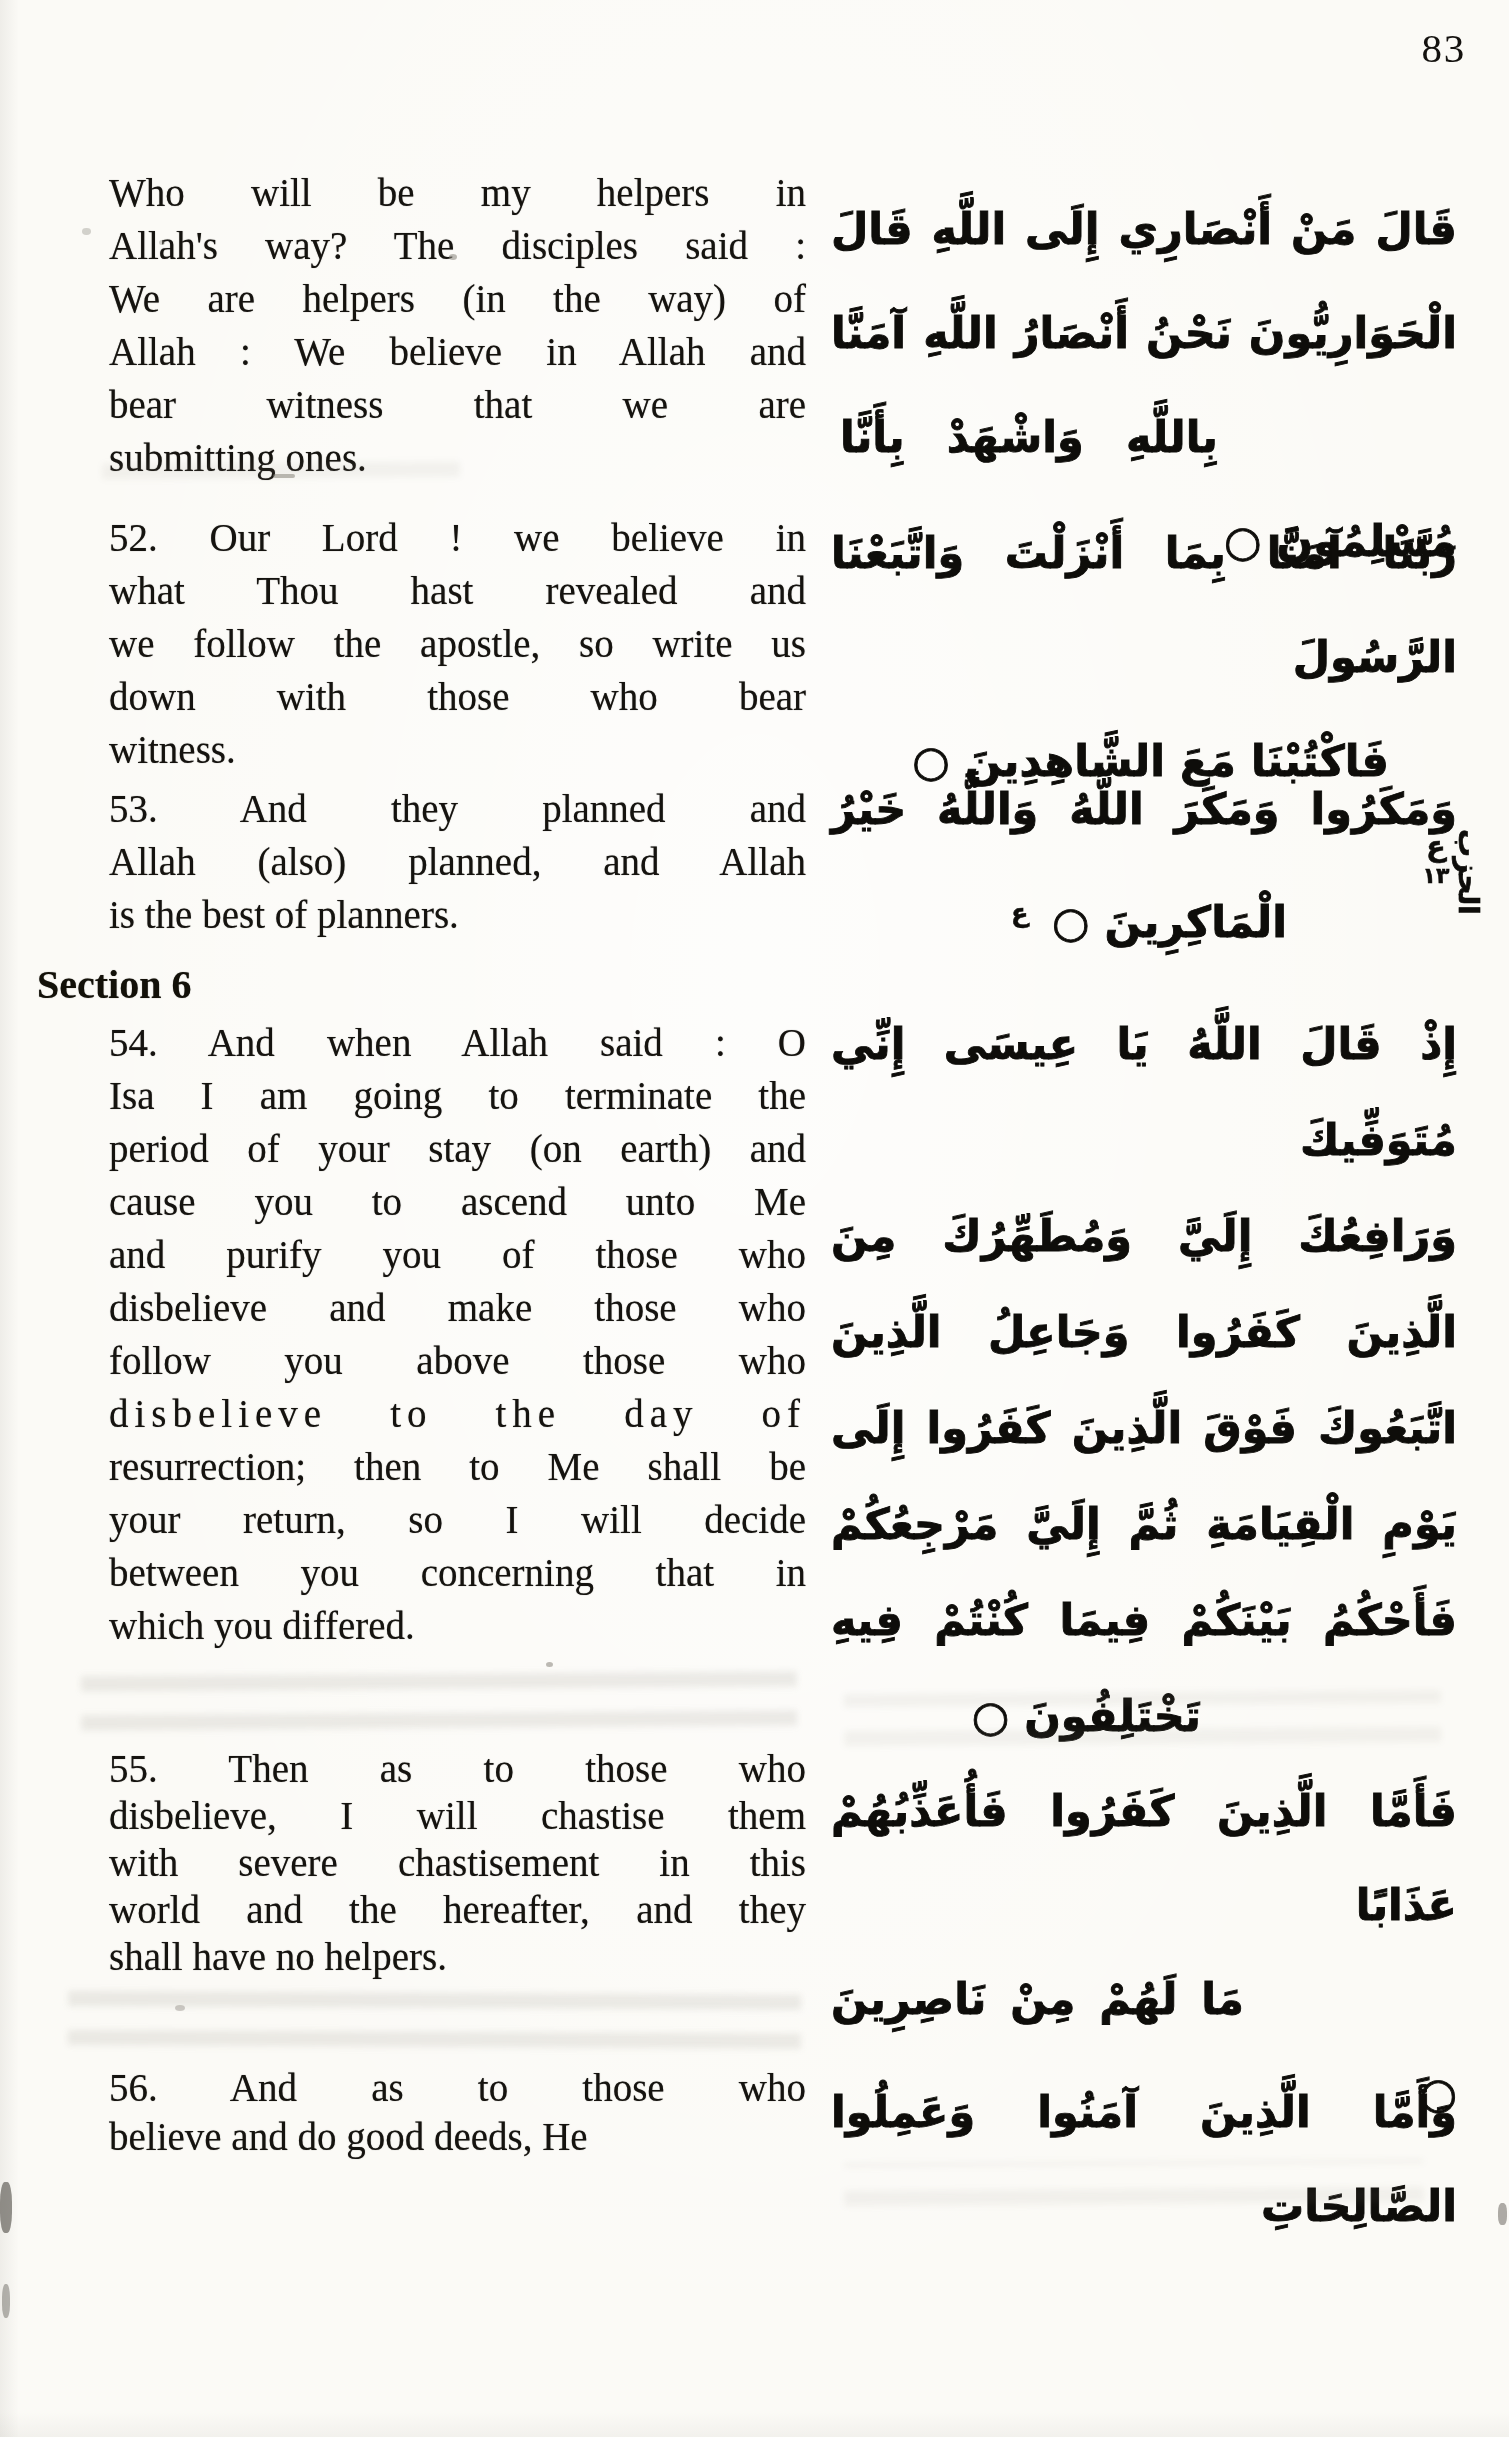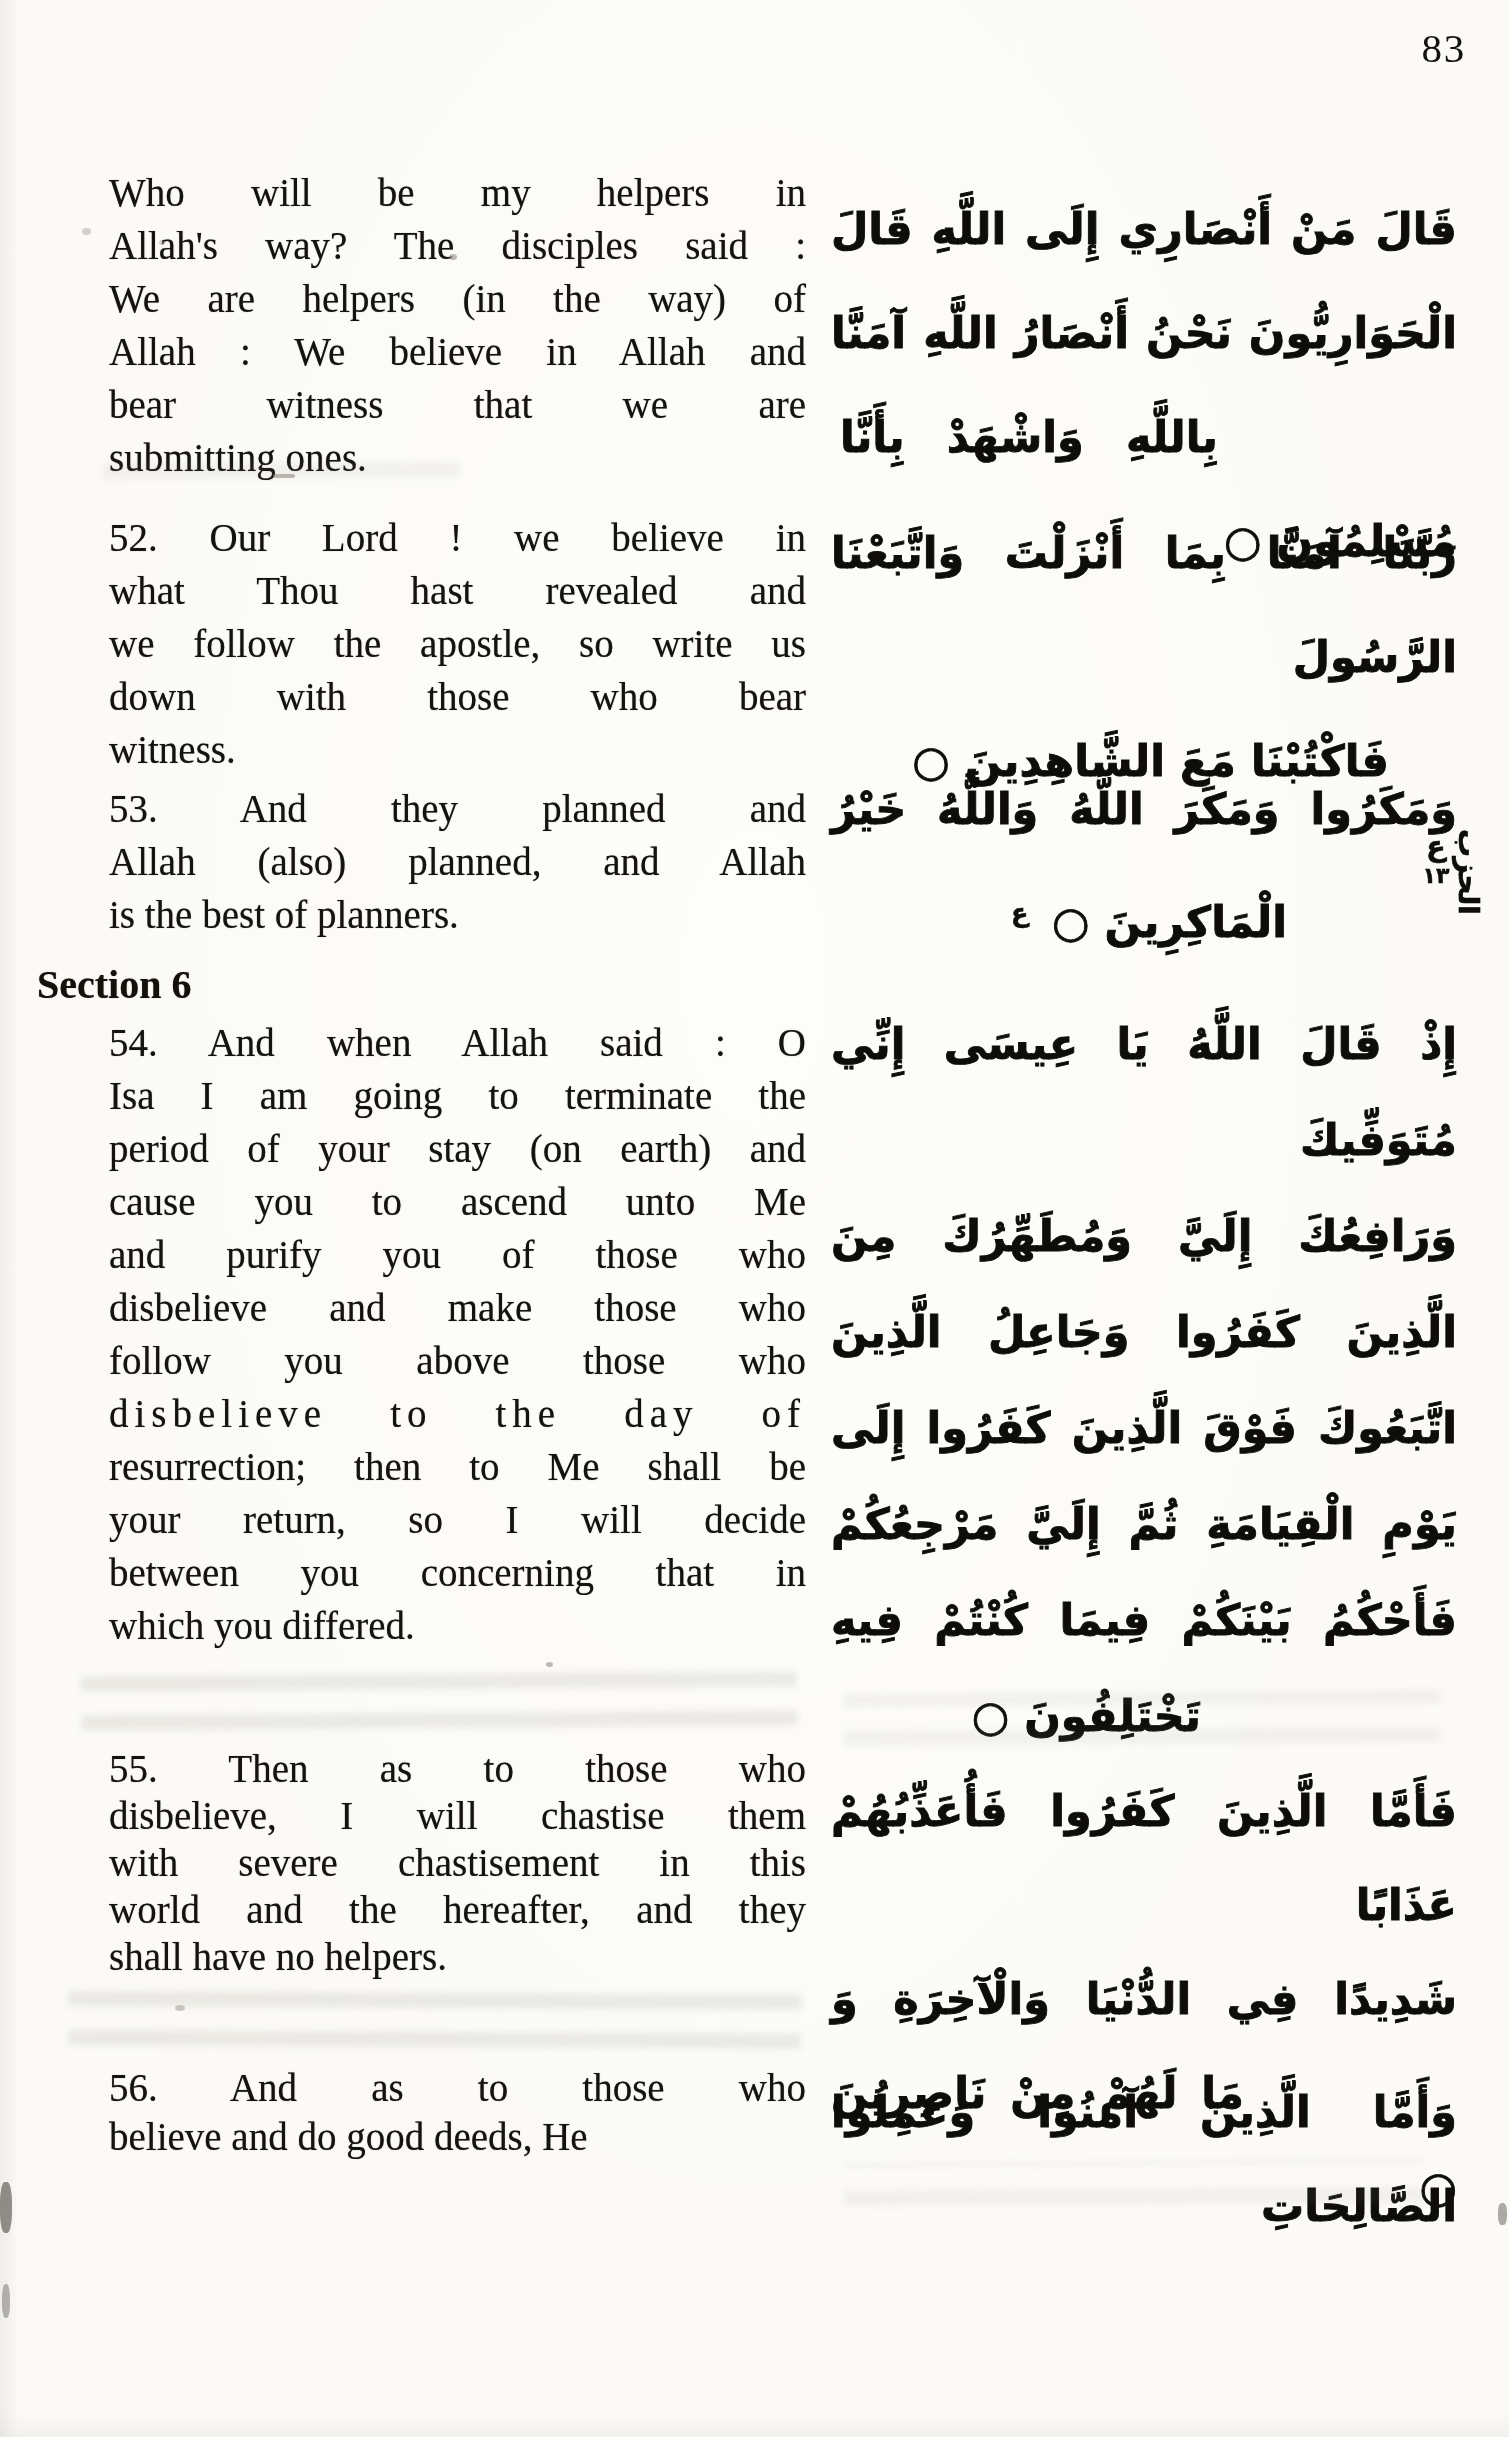--- a/index.html
+++ b/index.html
@@ -181,21 +181,20 @@
       <div class="aline">وَرَافِعُكَ إِلَيَّ وَمُطَهِّرُكَ مِنَ</div>
       <div class="aline">الَّذِينَ كَفَرُوا وَجَاعِلُ الَّذِينَ</div>
       <div class="aline">اتَّبَعُوكَ فَوْقَ الَّذِينَ كَفَرُوا إِلَى</div>
       <div class="aline">يَوْمِ الْقِيَامَةِ ثُمَّ إِلَيَّ مَرْجِعُكُمْ</div>
       <div class="aline">فَأَحْكُمُ بَيْنَكُمْ فِيمَا كُنْتُمْ فِيهِ</div>
       <div class="aline close" style="text-indent:256px;">تَخْتَلِفُونَ ○</div>
     </div>
 
     <div class="ablock v56" style="top:1764px">
       <div class="aline">فَأَمَّا الَّذِينَ كَفَرُوا فَأُعَذِّبُهُمْ عَذَابًا</div>
-      <div class="aline">شَدِيدًا فِي الدُّنْيَا وَالْآخِرَةِ وَ</div>
       <div class="aline close" style="text-indent:213px;">مَا لَهُمْ مِنْ نَاصِرِينَ ○</div>
     </div>
 
     <div class="ablock v57" style="top:2065px">
       <div class="aline">وَأَمَّا الَّذِينَ آمَنُوا وَعَمِلُوا الصَّالِحَاتِ</div>
     </div>
 
   </div>
 
   <div class="stamp">

